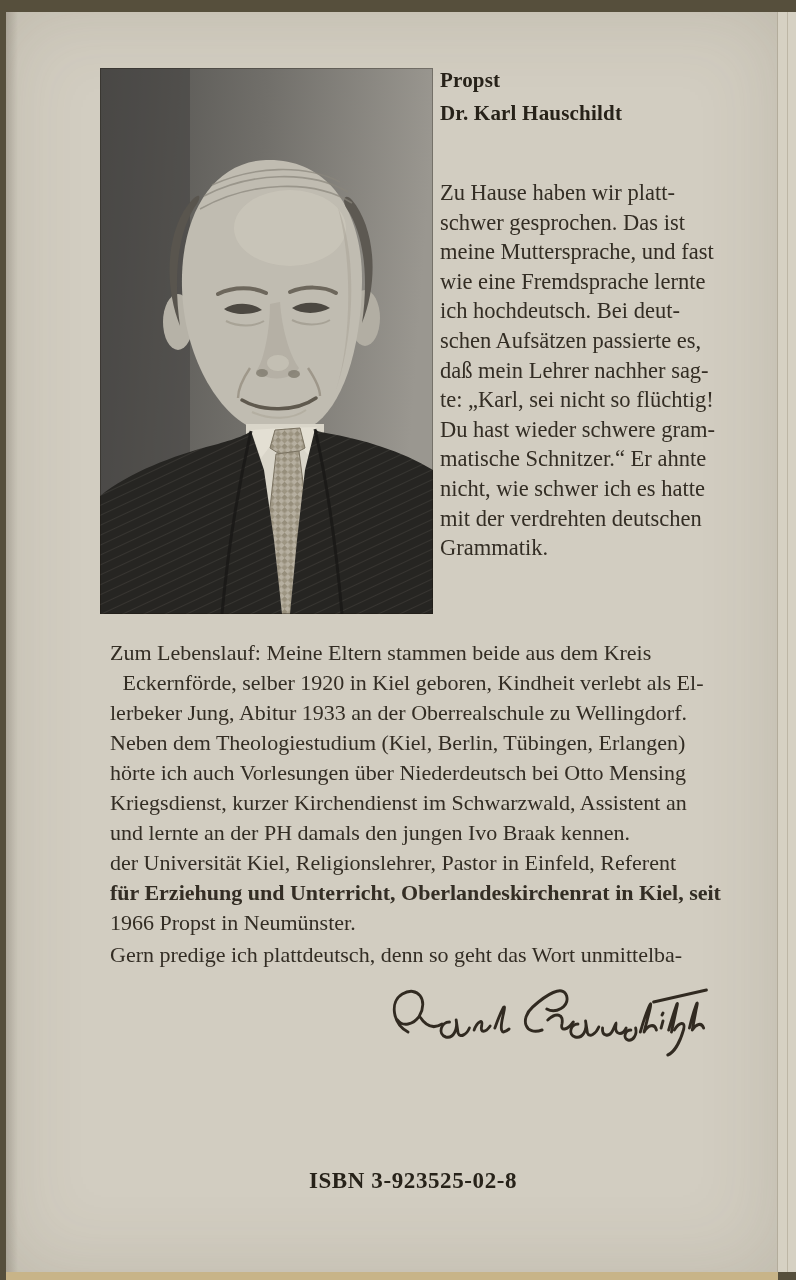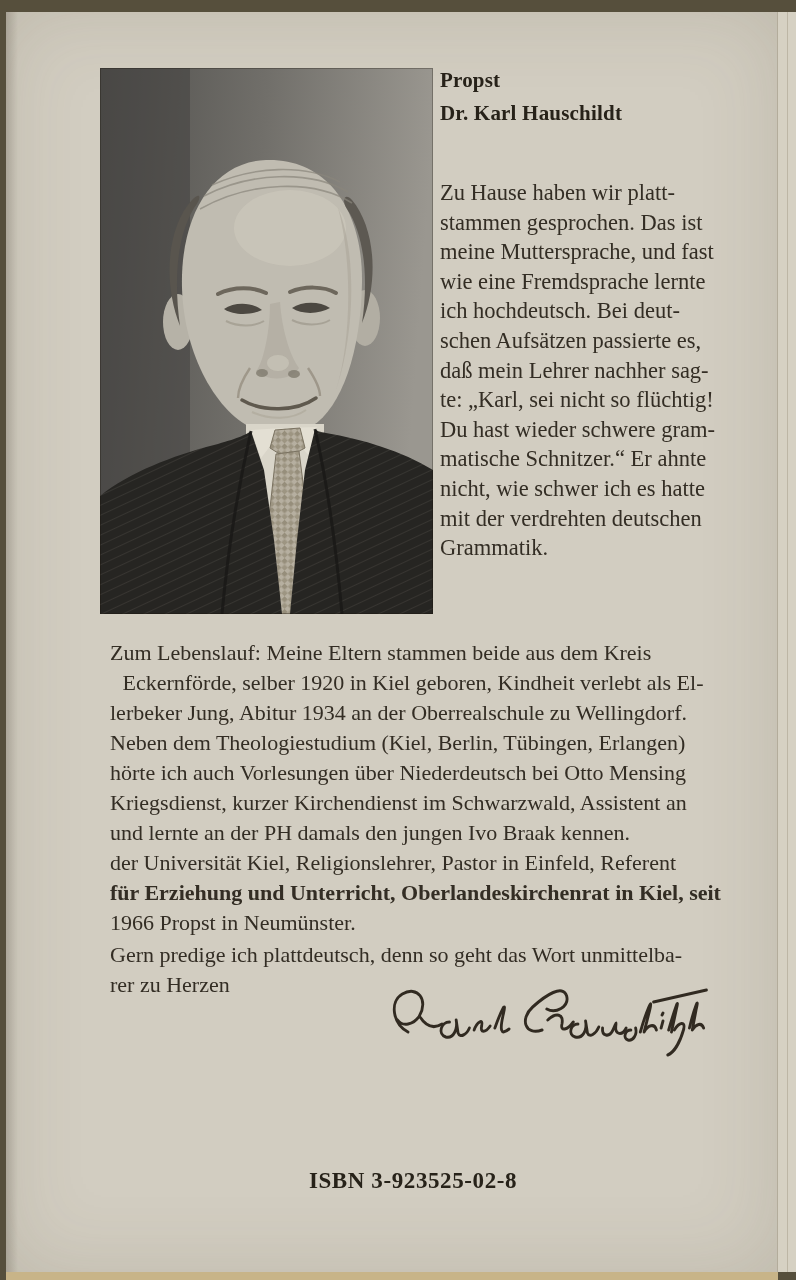--- a/index.html
+++ b/index.html
@@ -139,50 +139,49 @@
     </svg>
   </div>
 
   <div class="abs title">
       <div class="tline">Propst</div>
       <div class="tline short">Dr. Karl Hauschildt</div>
     </div>
 
   <div class="abs quote">
       <div class="jline" style="word-spacing: 0px;">Zu Hause haben wir platt-</div>
-      <div class="jline" style="word-spacing: 0px;">stammen gesprochen. Das ist</div>
+      <div class="jline" style="word-spacing: 0px;">schwer gesprochen. Das ist</div>
       <div class="jline" style="word-spacing: 0px;">meine Muttersprache, und fast</div>
       <div class="jline" style="word-spacing: 0px;">wie eine Fremdsprache lernte</div>
       <div class="jline" style="word-spacing: 0px;">ich hochdeutsch. Bei deut-</div>
       <div class="jline" style="word-spacing: 0px;">schen Aufsätzen passierte es,</div>
       <div class="jline" style="word-spacing: 0px;">daß mein Lehrer nachher sag-</div>
       <div class="jline" style="word-spacing: 0px;">te: „Karl, sei nicht so flüchtig!</div>
       <div class="jline" style="word-spacing: 0px;">Du hast wieder schwere gram-</div>
       <div class="jline" style="word-spacing: 0px;">matische Schnitzer.“ Er ahnte</div>
       <div class="jline" style="word-spacing: 0px;">nicht, wie schwer ich es hatte</div>
       <div class="jline" style="word-spacing: 0px;">mit der verdrehten deutschen</div>
       <div class="jline short" style="word-spacing: 0px;">Grammatik.</div>
     </div>
 
   <div class="abs bio">
       <div class="jline" style="word-spacing: 0px;">Zum Lebenslauf: Meine Eltern stammen beide aus dem Kreis</div>
       <div class="jline" style="word-spacing: 0px; text-align: center;">Eckernförde, selber 1920 in Kiel geboren, Kindheit verlebt als El-</div>
-      <div class="jline" style="word-spacing: 0px;">lerbeker Jung, Abitur 1934 an der Oberrealschule zu Wellingdorf.</div>
+      <div class="jline" style="word-spacing: 0px;">lerbeker Jung, Abitur 1933 an der Oberrealschule zu Wellingdorf.</div>
       <div class="jline" style="word-spacing: 0px;">Neben dem Theologiestudium (Kiel, Berlin, Tübingen, Erlangen)</div>
       <div class="jline" style="word-spacing: 0px;">hörte ich auch Vorlesungen über Niederdeutsch bei Otto Mensing</div>
       <div class="jline" style="word-spacing: 0px;">Kriegsdienst, kurzer Kirchendienst im Schwarzwald, Assistent an</div>
       <div class="jline" style="word-spacing: 0px;">und lernte an der PH damals den jungen Ivo Braak kennen.</div>
       <div class="jline" style="word-spacing: 0px;">der Universität Kiel, Religionslehrer, Pastor in Einfeld, Referent</div>
       <div class="jline" style="word-spacing: 0px; font-weight: bold;">für Erziehung und Unterricht, Oberlandeskirchenrat in Kiel, seit</div>
       <div class="jline short" style="word-spacing: 0px;">1966 Propst in Neumünster.</div>
     </div>
 
   <div class="abs closing">
       <div class="jline" style="word-spacing: 0px;">Gern predige ich plattdeutsch, denn so geht das Wort unmittelba-</div>
-      <div class="jline short" style="word-spacing: 0px;">rer zu Herzen</div>
     </div>
 
   <div class="abs sig">
     <span class="sr">Karl Hauschildt</span>
     <svg viewBox="0 0 360 100" preserveAspectRatio="none">
       <g fill="none" stroke="#241d14" stroke-width="3" stroke-linecap="round" stroke-linejoin="round" opacity="0.92">
         <path d="M36,68 C20,60 16,38 30,30 C46,21 58,36 48,52 C42,61 30,63 25,56 M48,52 C54,61 62,66 72,60"></path>
         <path d="M80,58 C71,58 67,70 76,73 C84,75 89,65 87,56 M87,56 L89,69 C91,74 98,71 101,64"></path>
         <path d="M106,66 C109,58 116,54 114,62 C112,69 118,69 123,62"></path>
         <path d="M128,64 C134,48 141,34 137,50 C133,66 134,72 143,65"></path>

